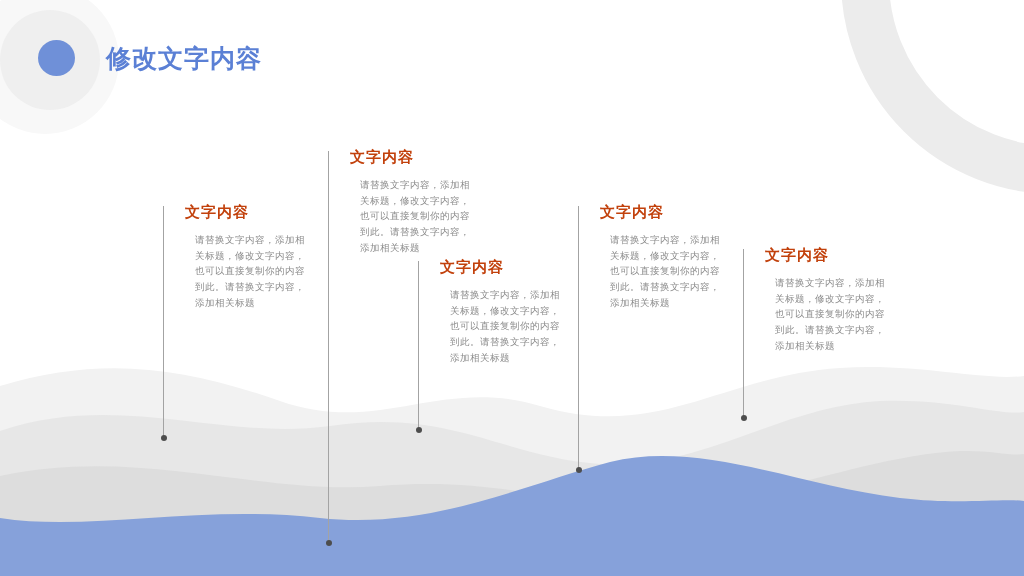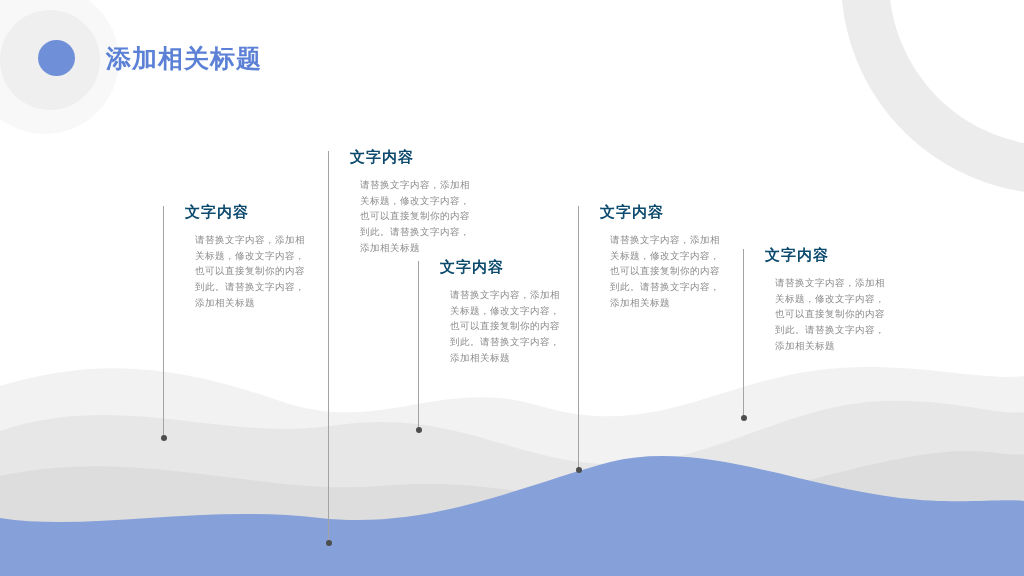--- a/index.html
+++ b/index.html
@@ -16,21 +16,21 @@
   
   .slide-header{position:absolute;left:38px;top:40px;z-index:2;display:flex;align-items:center;}
   .title-bullet{width:37px;height:36px;border-radius:50%;background:#6f90d8;flex:0 0 auto;}
   .slide-title{
     margin:0 0 0 31px;font-size:25px;font-weight:bold;color:#5b80d5;
     letter-spacing:1px;line-height:1;
   }
 
   
   .item{position:absolute;width:130px;z-index:2;}
-  .item h3{margin:0 0 9px 0;font-size:15px;font-weight:bold;color:#0c4a6e;letter-spacing:1px;}
+  .item h3{margin:0 0 9px 0;font-size:15px;font-weight:bold;color:#c2410c;letter-spacing:1px;}
   .item p{margin:10px;font-size:9.5px;line-height:1.65;color:#8b8b8b;letter-spacing:0.5px;}
   .tl-line{
     position:absolute;left:-22px;top:3px;width:1px;background:#a3a3a3;
   }
   .tl-dot{
     position:absolute;bottom:-5px;left:-2.5px;width:6px;height:6px;border-radius:50%;
     background:#4d4d4d;
   }
 </style>
 </head>
@@ -48,21 +48,21 @@
     <g transform="translate(0,346)">
       <path d="M0,40 C100,10 180,20 280,55 C380,90 440,30 540,60 C660,95 720,30 840,22 C920,17 980,35 1024,30 L1024,230 L0,230 Z" fill="#f2f2f2"></path>
       <path d="M0,85 C120,45 220,95 330,80 C450,62 500,110 600,118 C700,125 780,60 880,55 C950,52 1000,70 1024,66 L1024,230 L0,230 Z" fill="#e7e7e7"></path>
       <path d="M0,130 C140,100 260,150 380,140 C500,130 560,160 640,160 C760,160 860,110 960,105 C990,104 1010,110 1024,108 L1024,230 L0,230 Z" fill="#dddddd"></path>
       <path d="M0,172 C90,186 200,158 320,172 C430,184 520,140 610,116 C700,94 800,140 900,152 C960,159 1000,152 1024,155 L1024,230 L0,230 Z" fill="#86a1da"></path>
     </g>
   </svg>
 
   <header class="slide-header">
     <span class="title-bullet"></span>
-    <h1 class="slide-title">添加相关标题</h1>
+    <h1 class="slide-title">修改文字内容</h1>
   </header>
 
   <div class="item" style="left:185px;top:203px;">
     <span class="tl-line" style="height:230px;">
       <span class="tl-dot"></span>
     </span>
     <h3>文字内容</h3>
     <p>请替换文字内容，添加相关标题，修改文字内容，也可以直接复制你的内容到此。请替换文字内容，添加相关标题</p>
   </div>
 

